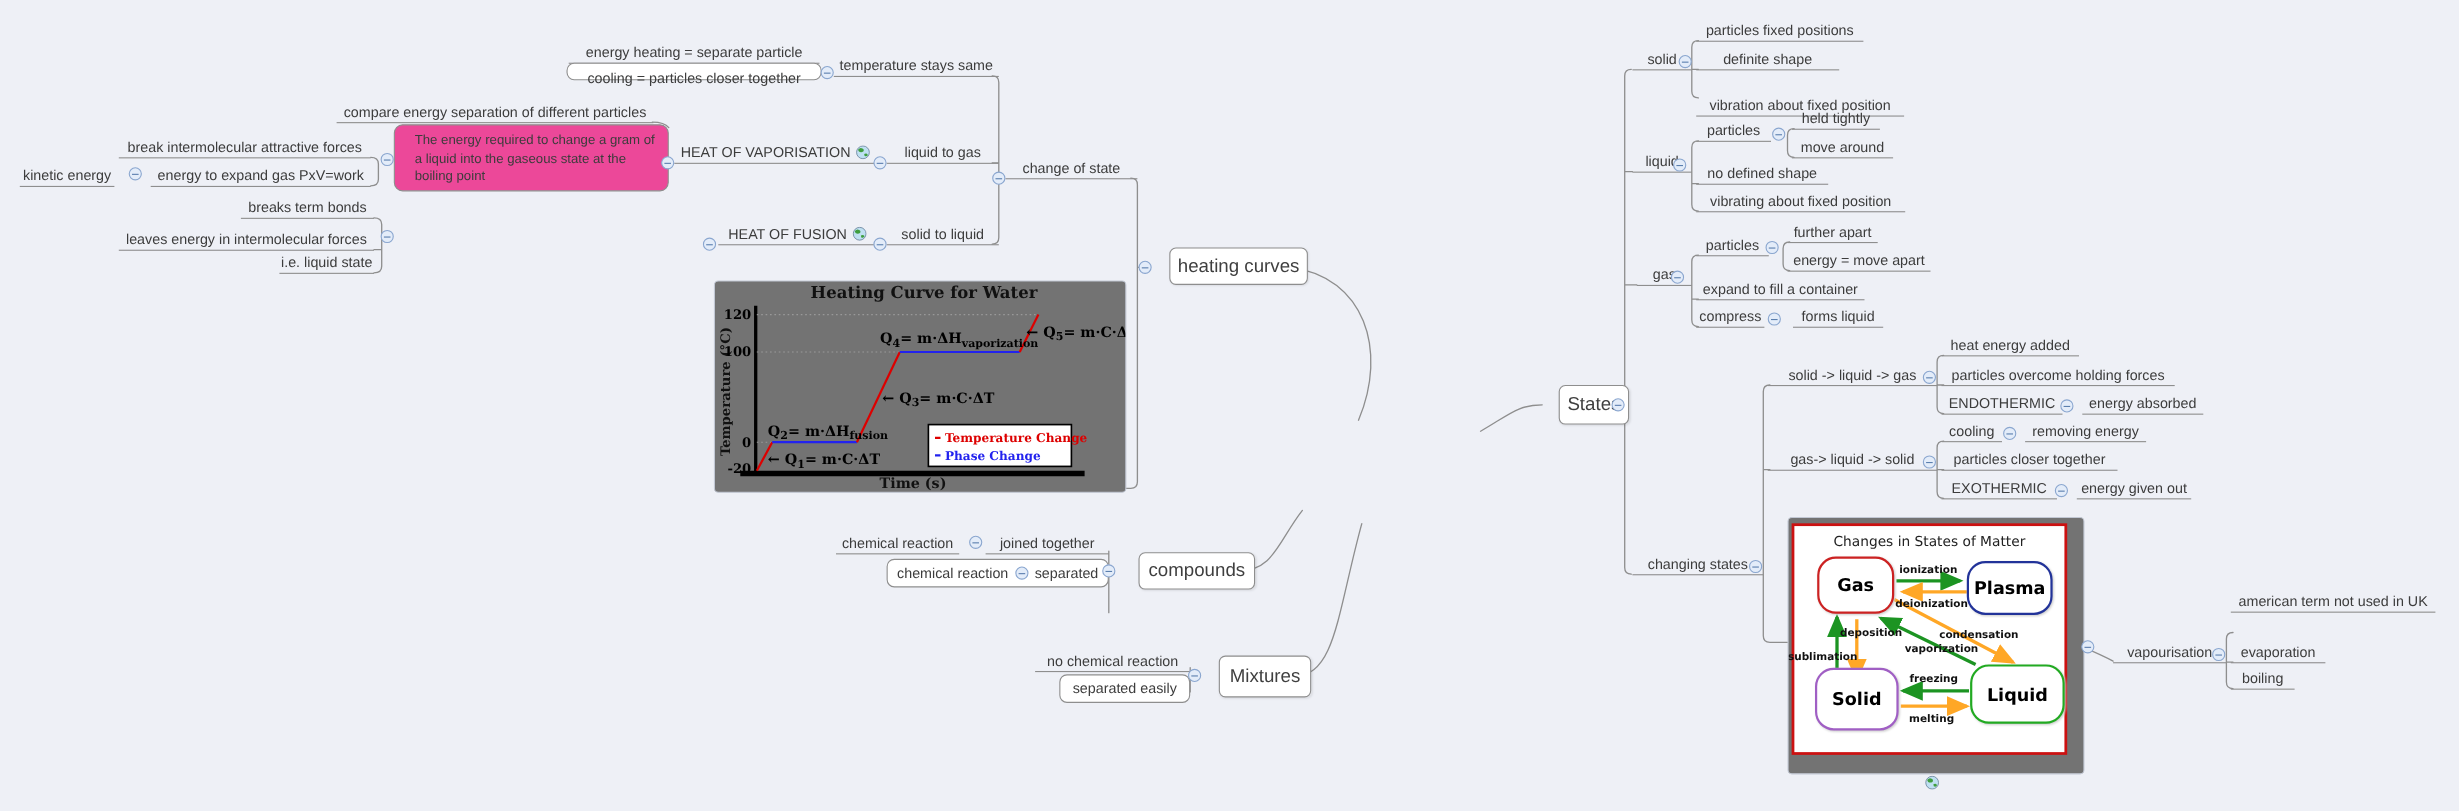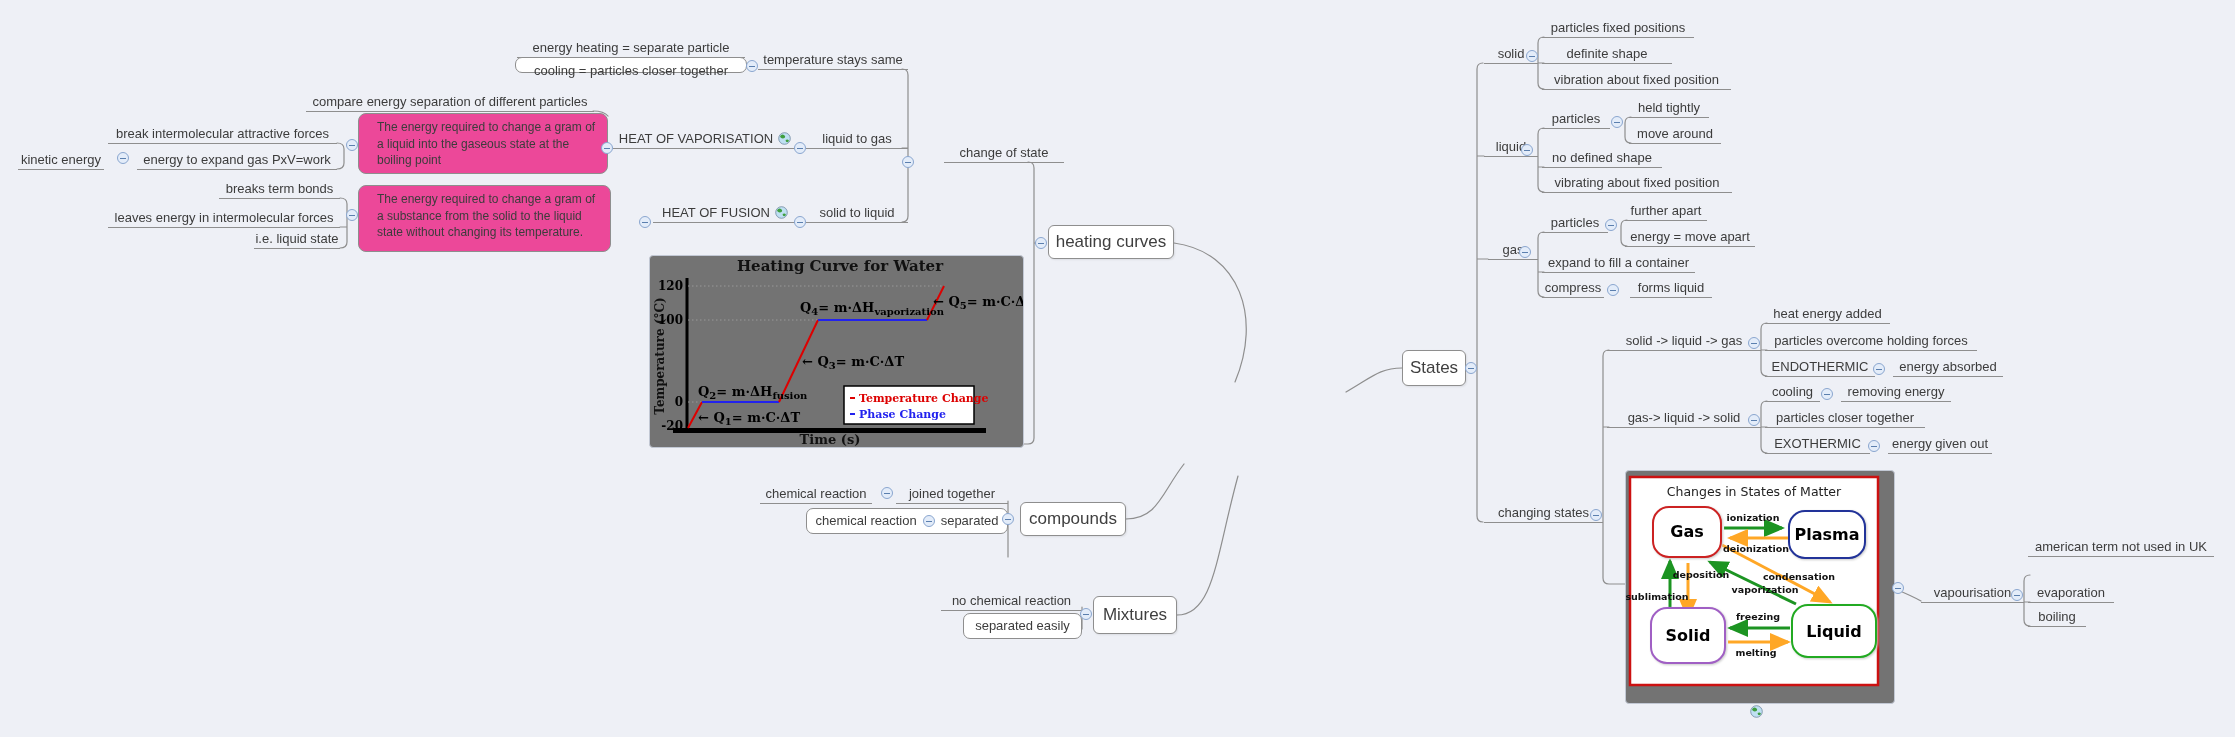--- a/index.html
+++ b/index.html
@@ -5,21 +5,21 @@
   html,body{margin:0;padding:0;background:#eef0f6;}
   #canvas{position:relative;width:2235px;height:737px;background:#eef0f6;overflow:hidden;
           font-family:"Liberation Sans",sans-serif;}
   svg.overlay{position:absolute;left:0;top:0;pointer-events:none;}
   .t{position:absolute;height:18px;line-height:15px;font-size:13px;color:#3c3c3c;
      text-align:center;border-bottom:1.2px solid #8e8e8e;white-space:nowrap;box-sizing:border-box;z-index:2;}
   .box{position:absolute;background:#fff;border:1px solid #8e8e8e;border-radius:7px;
        box-sizing:border-box;color:#3c3c3c;z-index:2;text-align:center;}
   .branch{position:absolute;background:#fff;border:1px solid #8e8e8e;border-radius:6px;
           font-size:17px;color:#3f3f3f;display:flex;align-items:center;justify-content:center;
-          box-sizing:border-box;z-index:3;box-shadow:1px 1px 2px rgba(0,0,0,.08);}
+          box-sizing:border-box;z-index:3;box-shadow:1px 1px 2px rgba(0,0,0,.08);margin-left:15px;}
   .bigbox{position:absolute;background:#ec4899;border:1px solid #8e8e8e;border-radius:8px;
           font-size:12px;line-height:16.5px;color:#3c3c3c;text-align:left;
           padding:5px 8px 4px 18px;box-sizing:border-box;z-index:2;}
   .central{position:absolute;left:1175px;top:382px;width:172px;height:93px;border-radius:10px;
            border:1px solid #8fa8bf;background:linear-gradient(#dcecfb,#9cc5ee);
            font-size:23px;font-weight:bold;color:#4d4d4d;display:flex;align-items:center;
            justify-content:center;text-align:center;line-height:33px;z-index:3;
            box-shadow:1px 2px 3px rgba(0,0,0,.15);padding:0 20px;box-sizing:border-box;}
   .m{position:absolute;width:12px;height:12px;border-radius:50%;background:#e3ecf9;
      border:1px solid #8aa6cf;box-sizing:border-box;z-index:4;}
@@ -98,36 +98,35 @@
         <path d="M7.6 8 Q9.8 6.8 11 8.8 Q10 10.8 8 9.8 Z" fill="#3f9e3f"></path>
       </svg>
   </div>
   <span class="m" style="left:794px;top:142px;"></span>
   <div class="t" style="left:806px;top:131px;width:102px;">liquid to gas</div>
 
   <div class="t" style="left:219px;top:181px;width:121px;">breaks term bonds</div>
   <div class="t" style="left:108px;top:210px;width:232px;">leaves energy in intermolecular forces</div>
   <div class="t" style="left:254px;top:231px;width:86px;">i.e. liquid state</div>
 
-  <div class="bigbox" style="left:358px;top:185px;width:253px;height:67px;">The energy required to change a gram of a substance from the solid to the liquid state without changing its temperature.</div>
   <span class="m" style="left:346px;top:209px;"></span>
 
   <span class="m" style="left:639px;top:216px;"></span>
   <div class="t" style="left:653px;top:205px;width:144px;">
     <span>HEAT OF FUSION</span><svg class="globe" width="13" height="13" viewBox="0 0 13 13">
         <circle cx="6.5" cy="6.5" r="5.8" fill="#bfe0f2" stroke="#6f87a0" stroke-width="0.8"></circle>
         <path d="M2 4.2 Q3.8 1.8 6 3 Q8 4 6.8 5.8 Q4.8 7 2.8 5.8 Z" fill="#3f9e3f"></path>
         <path d="M7.6 8 Q9.8 6.8 11 8.8 Q10 10.8 8 9.8 Z" fill="#3f9e3f"></path>
       </svg>
   </div>
   <span class="m" style="left:794px;top:216px;"></span>
   <div class="t" style="left:806px;top:205px;width:102px;">solid to liquid</div>
 
   <span class="m" style="left:902px;top:156px;"></span>
-  <div class="t" style="left:944px;top:145px;width:120px;">change of state</div>
+  <div class="t" style="left:914px;top:145px;width:120px;">change of state</div>
 
   <div class="imgframe" style="left:649px;top:255px;width:373px;height:191px;">
     <svg width="373" height="191" viewBox="0 0 373 191" style="font-family:'DejaVu Serif','Liberation Serif',serif;">
       <text x="190" y="15" text-anchor="middle" font-size="15" font-weight="bold" fill="#111">Heating Curve for Water</text>
       <text transform="rotate(-90 14 100)" x="14" y="100" text-anchor="middle" font-size="12" font-weight="bold" fill="#111">Temperature (°C)</text>
       <line x1="37" y1="22" x2="37" y2="174" stroke="#000" stroke-width="3"></line>
       <line x1="23" y1="174.5" x2="336" y2="174.5" stroke="#000" stroke-width="5"></line>
       <g stroke="#999" stroke-width="1" stroke-dasharray="1.5,2.5">
         <line x1="38" y1="30" x2="293" y2="30"></line>
         <line x1="38" y1="64" x2="170" y2="64"></line>
@@ -170,21 +169,21 @@
     <span>chemical reaction</span><span class="mi"></span><span>separated</span>
   </div>
 
   <div class="t" style="left:941px;top:593px;width:141px;">no chemical reaction</div>
   <div class="box" style="left:963px;top:613px;width:119px;height:26px;line-height:24px;font-size:13px;">separated easily</div>
 
   <div class="t" style="left:1484px;top:46px;width:54px;">solid</div>
   <span class="m" style="left:1526px;top:50px;"></span>
   <div class="t" style="left:1542px;top:20px;width:152px;">particles fixed positions</div>
   <div class="t" style="left:1542px;top:46px;width:130px;">definite shape</div>
-  <div class="t" style="left:1542px;top:72px;width:189px;">vibration about fixed position</div>
+  <div class="t" style="left:1542px;top:88px;width:189px;">vibration about fixed position</div>
 
   <div class="t" style="left:1484px;top:139px;width:54px;">liquid</div>
   <span class="m" style="left:1521px;top:144px;"></span>
   <div class="t" style="left:1542px;top:111px;width:68px;">particles</div>
   <span class="m" style="left:1611px;top:116px;"></span>
   <div class="t" style="left:1629px;top:100px;width:80px;">held tightly</div>
   <div class="t" style="left:1629px;top:126px;width:92px;">move around</div>
   <div class="t" style="left:1542px;top:150px;width:120px;">no defined shape</div>
   <div class="t" style="left:1542px;top:175px;width:190px;">vibrating about fixed position</div>
 

